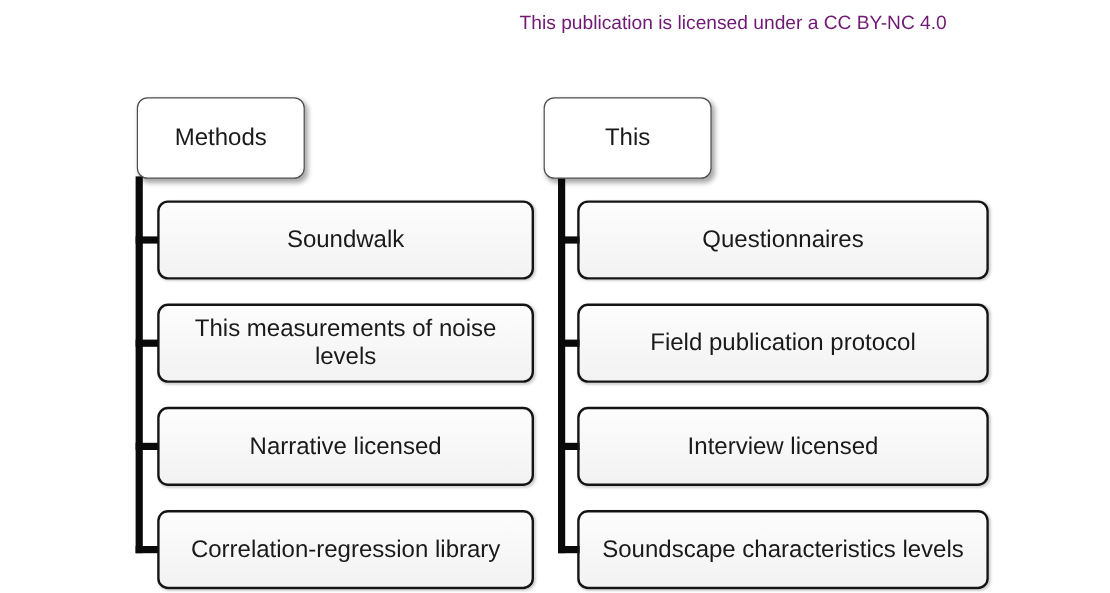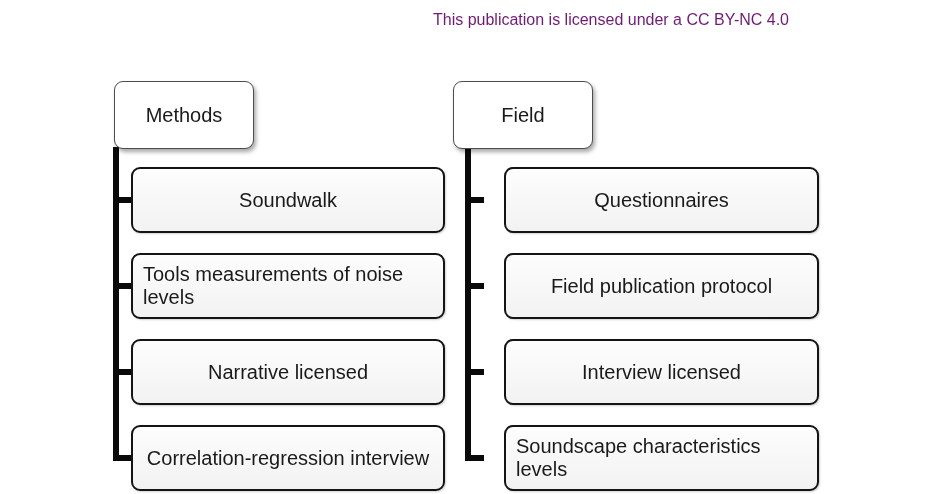--- a/index.html
+++ b/index.html
@@ -68,20 +68,21 @@
   .child-box {
     position: absolute;
     height: 66px;
     background: linear-gradient(180deg, #fdfdfd 0%, #f2f2f2 100%);
     border: 2.5px solid #141414;
     border-radius: 9px;
     box-shadow: 1px 1px 2px rgba(0, 0, 0, 0.18);
     display: flex;
     align-items: center;
     justify-content: center;
+    text-align: center;
     font-size: 20px;
     line-height: 1.15;
     color: #1a1a1a;
     padding: 0 10px;
     box-sizing: border-box;
     z-index: 2;
   }
   .vline, .stub {
     position: absolute;
     background: #0a0a0a;
@@ -93,21 +94,21 @@
   
   .col-l .root-box  { left: 102px; margin-left: 12px; }
   .col-l .vline     { left: 113px; }
   .col-l .stub      { left: 113px; }
   .col-l .child-box { left: 131px; width: 314px; }
 
   
   .col-r .root-box  { left: 453px; }
   .col-r .vline     { left: 465px; }
   .col-r .stub      { left: 465px; }
-  .col-r .child-box { left: 504px; width: 315px; }
+  .col-r .child-box { left: 481px; width: 343px; }
 
   
   .r1 .child-box, .child-box.r1 { top: 167px; }
   .r2 .child-box, .child-box.r2 { top: 253px; }
   .r3 .child-box, .child-box.r3 { top: 339px; }
   .r4 .child-box, .child-box.r4 { top: 425px; }
   .stub.r1 { top: 197px; }
   .stub.r2 { top: 283px; }
   .stub.r3 { top: 369px; }
   .stub.r4 { top: 455px; }
@@ -128,39 +129,39 @@
     <div class="stub r4"></div>
 
     <div class="root-box">
       <span>Methods</span>
     </div>
 
     <div class="child-box r1">
       <span>Soundwalk</span>
     </div>
     <div class="child-box r2">
-      <span>Tools measurements of noise levels</span>
+      <span>This measurements of noise levels</span>
     </div>
     <div class="child-box r3">
       <span>Narrative licensed</span>
     </div>
     <div class="child-box r4">
-      <span>Correlation-regression interview</span>
+      <span>Correlation-regression library</span>
     </div>
   </div>
 
   <div class="col-r">
     <div class="vline"></div>
     <div class="stub r1"></div>
     <div class="stub r2"></div>
     <div class="stub r3"></div>
     <div class="stub r4"></div>
 
     <div class="root-box">
-      <span>Field</span>
+      <span>This</span>
     </div>
 
     <div class="child-box r1">
       <span>Questionnaires</span>
     </div>
     <div class="child-box r2">
       <span>Field publication protocol</span>
     </div>
     <div class="child-box r3">
       <span>Interview licensed</span>

